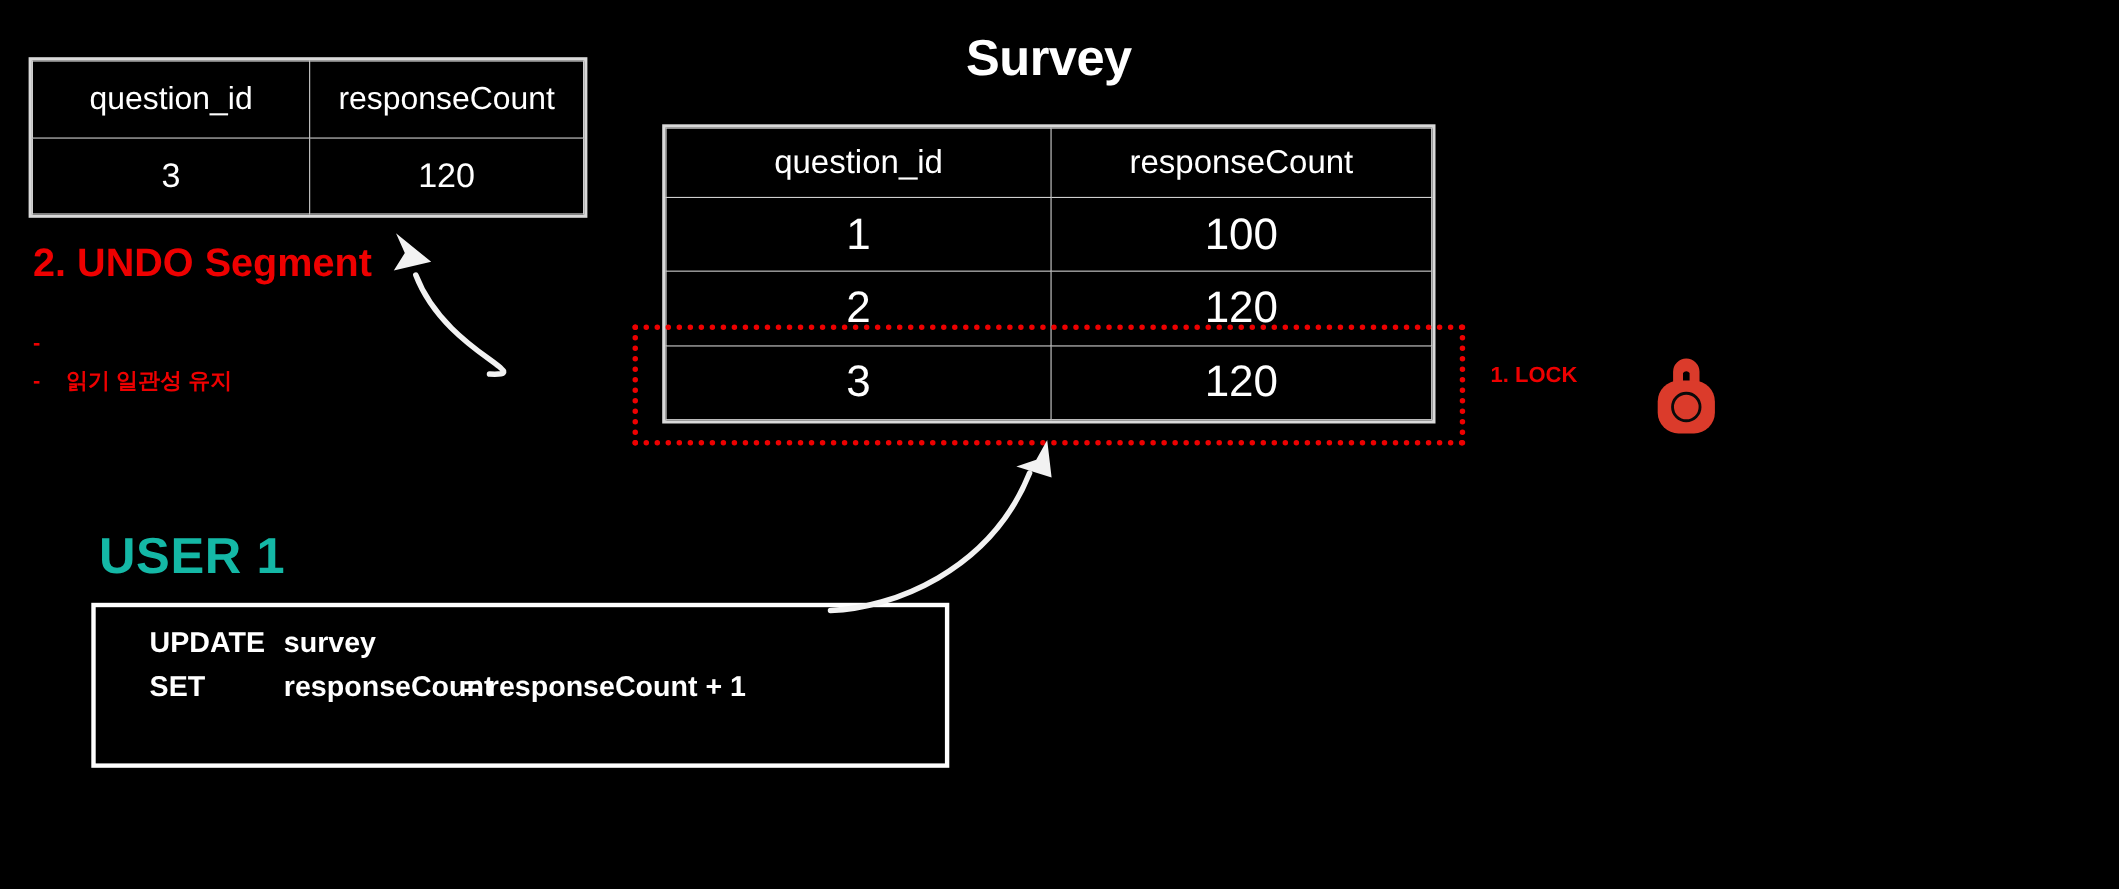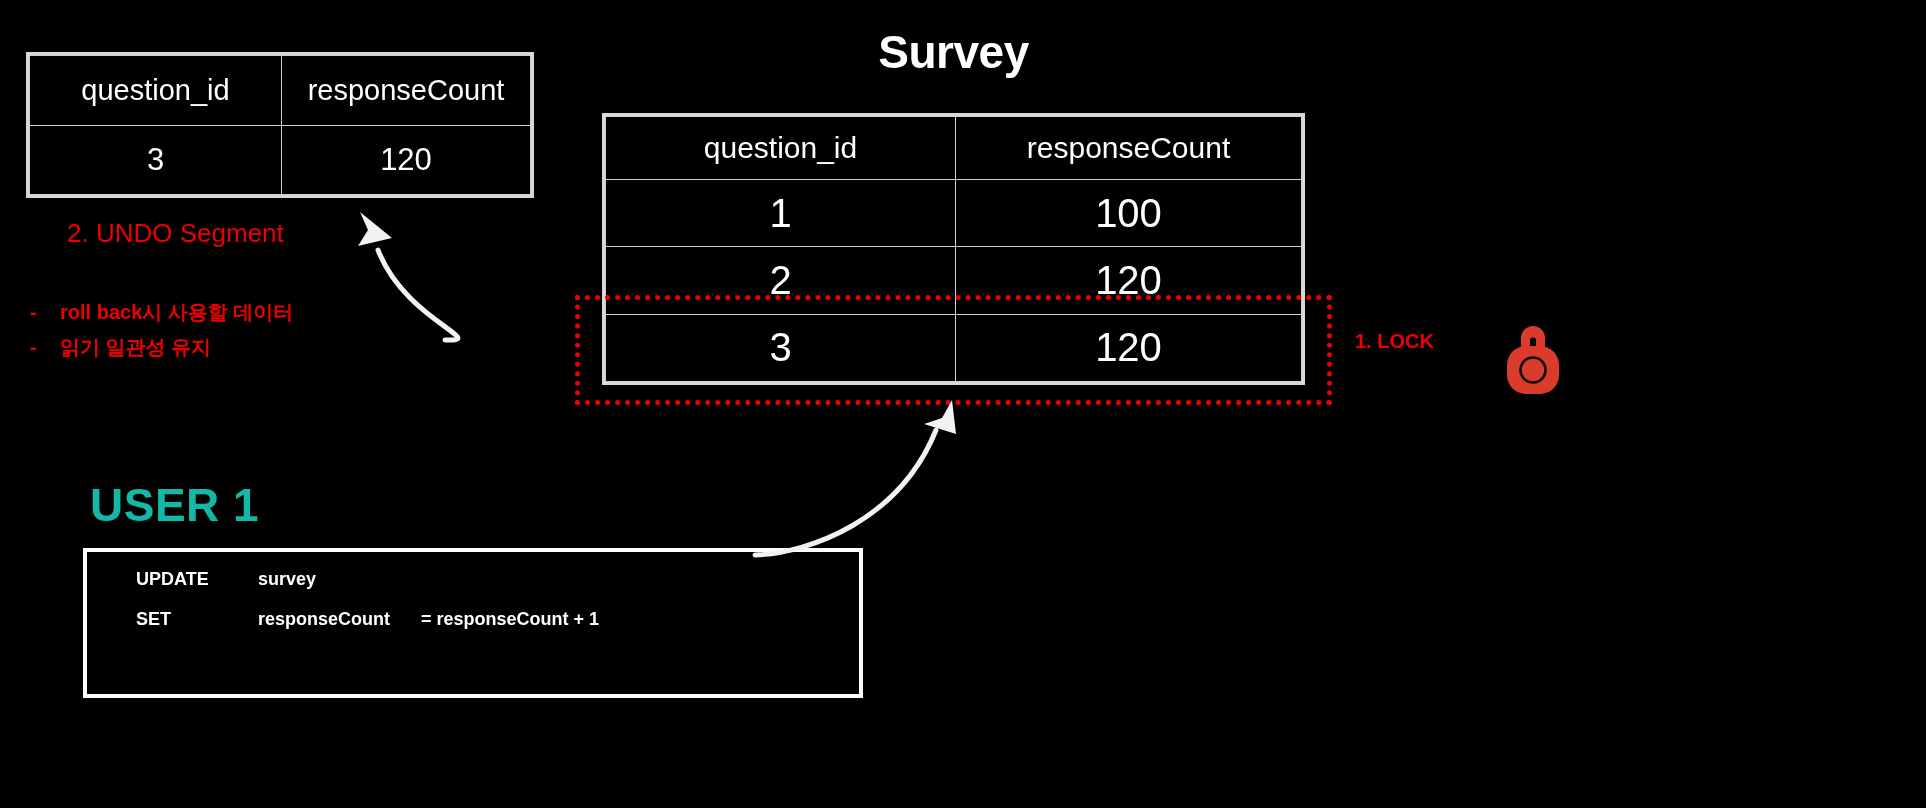--- a/index.html
+++ b/index.html
@@ -109,25 +109,24 @@
     top: 320px;
     width: 56px;
     height: 76px;
   }
 
   
   #undo-heading {
     position: absolute;
     left: 30px;
     top: 218px;
-    font-size: 26px;
-    font-weight: normal;
+    font-size: 36px;
+    font-weight: bold;
     color: #ee0000;
     white-space: nowrap;
-    margin-left: 37px;
   }
   #undo-bullets {
     position: absolute;
     left: 30px;
     top: 295px;
     color: #ee0000;
     font-size: 20px;
     font-weight: bold;
     line-height: 35px;
   }
@@ -151,21 +150,21 @@
     left: 83px;
     top: 548px;
     width: 780px;
     height: 150px;
     border: 4px solid #ffffff;
     box-sizing: border-box;
     background: #000;
   }
   #sql-box .line {
     position: absolute;
-    font-size: 18px;
+    font-size: 26px;
     font-weight: bold;
     color: #ffffff;
     white-space: nowrap;
     display: flex;
   }
   #sql-box .kw { display: inline-block; width: 122px; flex: 0 0 122px; }
   #sql-l1 { left: 49px; top: 17px; }
   #sql-l2 { left: 49px; top: 57px; }
   #sql-l3 { left: 49px; top: 97px; }
   #sql-l2 .col1 { display: inline-block; width: 163px; flex: 0 0 163px; }
@@ -200,21 +199,20 @@
         <td>120</td>
       </tr>
     </tbody>
       </table>
   </div>
 
   <div id="undo-heading">2. UNDO Segment</div>
   <div id="undo-bullets">
     <div class="row">
       <span class="dash">-</span>
-      <span>roll back시 사용할 데이터</span>
     </div>
     <div class="row">
       <span class="dash">-</span>
       <span>읽기 일관성 유지</span>
     </div>
   </div>
 
   <div id="survey-title">Survey</div>
 
   <div class="tbl" id="survey-table">

